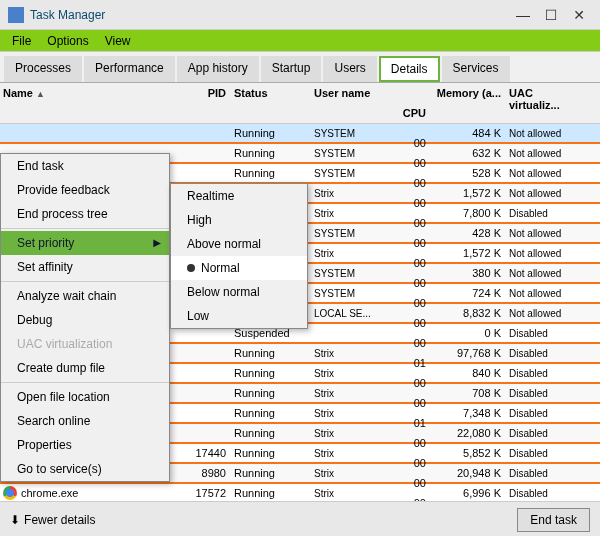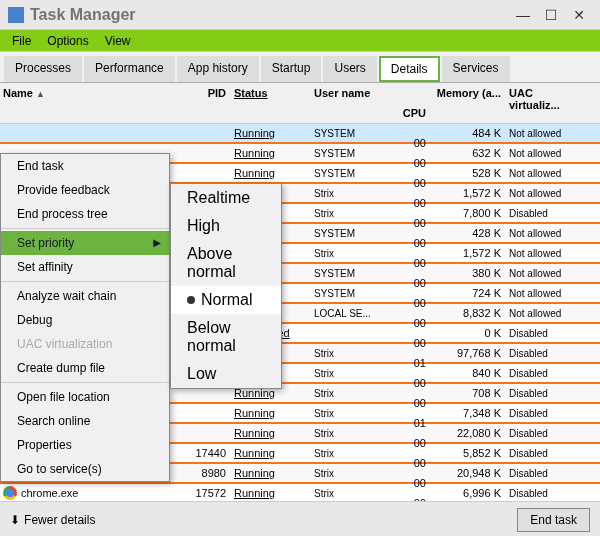--- a/index.html
+++ b/index.html
@@ -9,21 +9,21 @@
       background: #e8e8e8;
       height: 30px;
       display: flex;
       align-items: center;
       padding: 0 8px;
       border-bottom: 1px solid #ccc;
       justify-content: space-between;
     }
     .title-bar-left { display: flex; align-items: center; gap: 6px; }
     .title-icon { width: 16px; height: 16px; background: #4a7fcb; display: inline-block; }
-    .title-text { font-size: 16px; color: #737373; font-weight: bold; }
+    .title-text { font-size: 12px; color: #0c4a6e; }
     .title-controls { display: flex; gap: 2px; }
     .title-btn {
       width: 26px; height: 22px; display: flex; align-items: center; justify-content: center;
       font-size: 14px; color: #333; cursor: pointer; background: transparent; border: none;
     }
 
     .menu-bar {
       background: #84cc16;
       height: 22px;
       display: flex;
@@ -71,21 +71,21 @@
       background: #f0f0f0;
       border-bottom: 1px solid #ccc;
       padding: 2px 0;
       font-size: 11px;
       font-weight: 600;
       position: sticky;
       top: 0;
     }
     .col-name { width: 170px; padding: 2px 3px; }
     .col-pid { width: 60px; padding: 2px 4px; text-align: right; }
-    .col-status { width: 80px; padding: 2px 4px; text-decoration: underline; }
+    .col-status { width: 80px; padding: 2px 4px; }
     .col-user { width: 80px; padding: 2px 4px; }
     .col-cpu { width: 40px; padding: 2px 4px; text-align: right; margin-top: 20px; }
     .col-mem { width: 75px; padding: 2px 4px; text-align: right; }
     .col-uac { width: 80px; padding: 2px 4px; }
 
     .table-body { overflow-y: auto; flex: 1; position: relative; }
     .table-row {
       display: flex;
       font-size: 11px;
       border-bottom: 2px solid #f97316;
@@ -117,26 +117,26 @@
     }
     .context-item.disabled { color: #aaa; cursor: default; }
     .context-item.selected-item { background: #6db33f; color: #0f172a; }
     .context-item.has-sub::after { content: '▶'; position: absolute; right: 8px; font-size: 10px; top: 6px; }
     .context-separator { height: 1px; background: #ccc; margin: 2px 0; }
 
     .submenu {
       position: absolute;
       left: 170px;
       top: 100px;
-      width: 112px;
+      width: 138px;
       background: #f0f0f0;
       border: 1px solid #888;
       box-shadow: 2px 2px 6px rgba(0,0,0,0.3);
       z-index: 11;
-      font-size: 16px;
+      font-size: 12px;
     }
     .submenu-item {
       padding: 5px 16px;
       cursor: pointer;
       position: relative;
       display: flex;
       align-items: center;
       gap: 6px;
     }
     .submenu-item.normal-item { background: white; }

